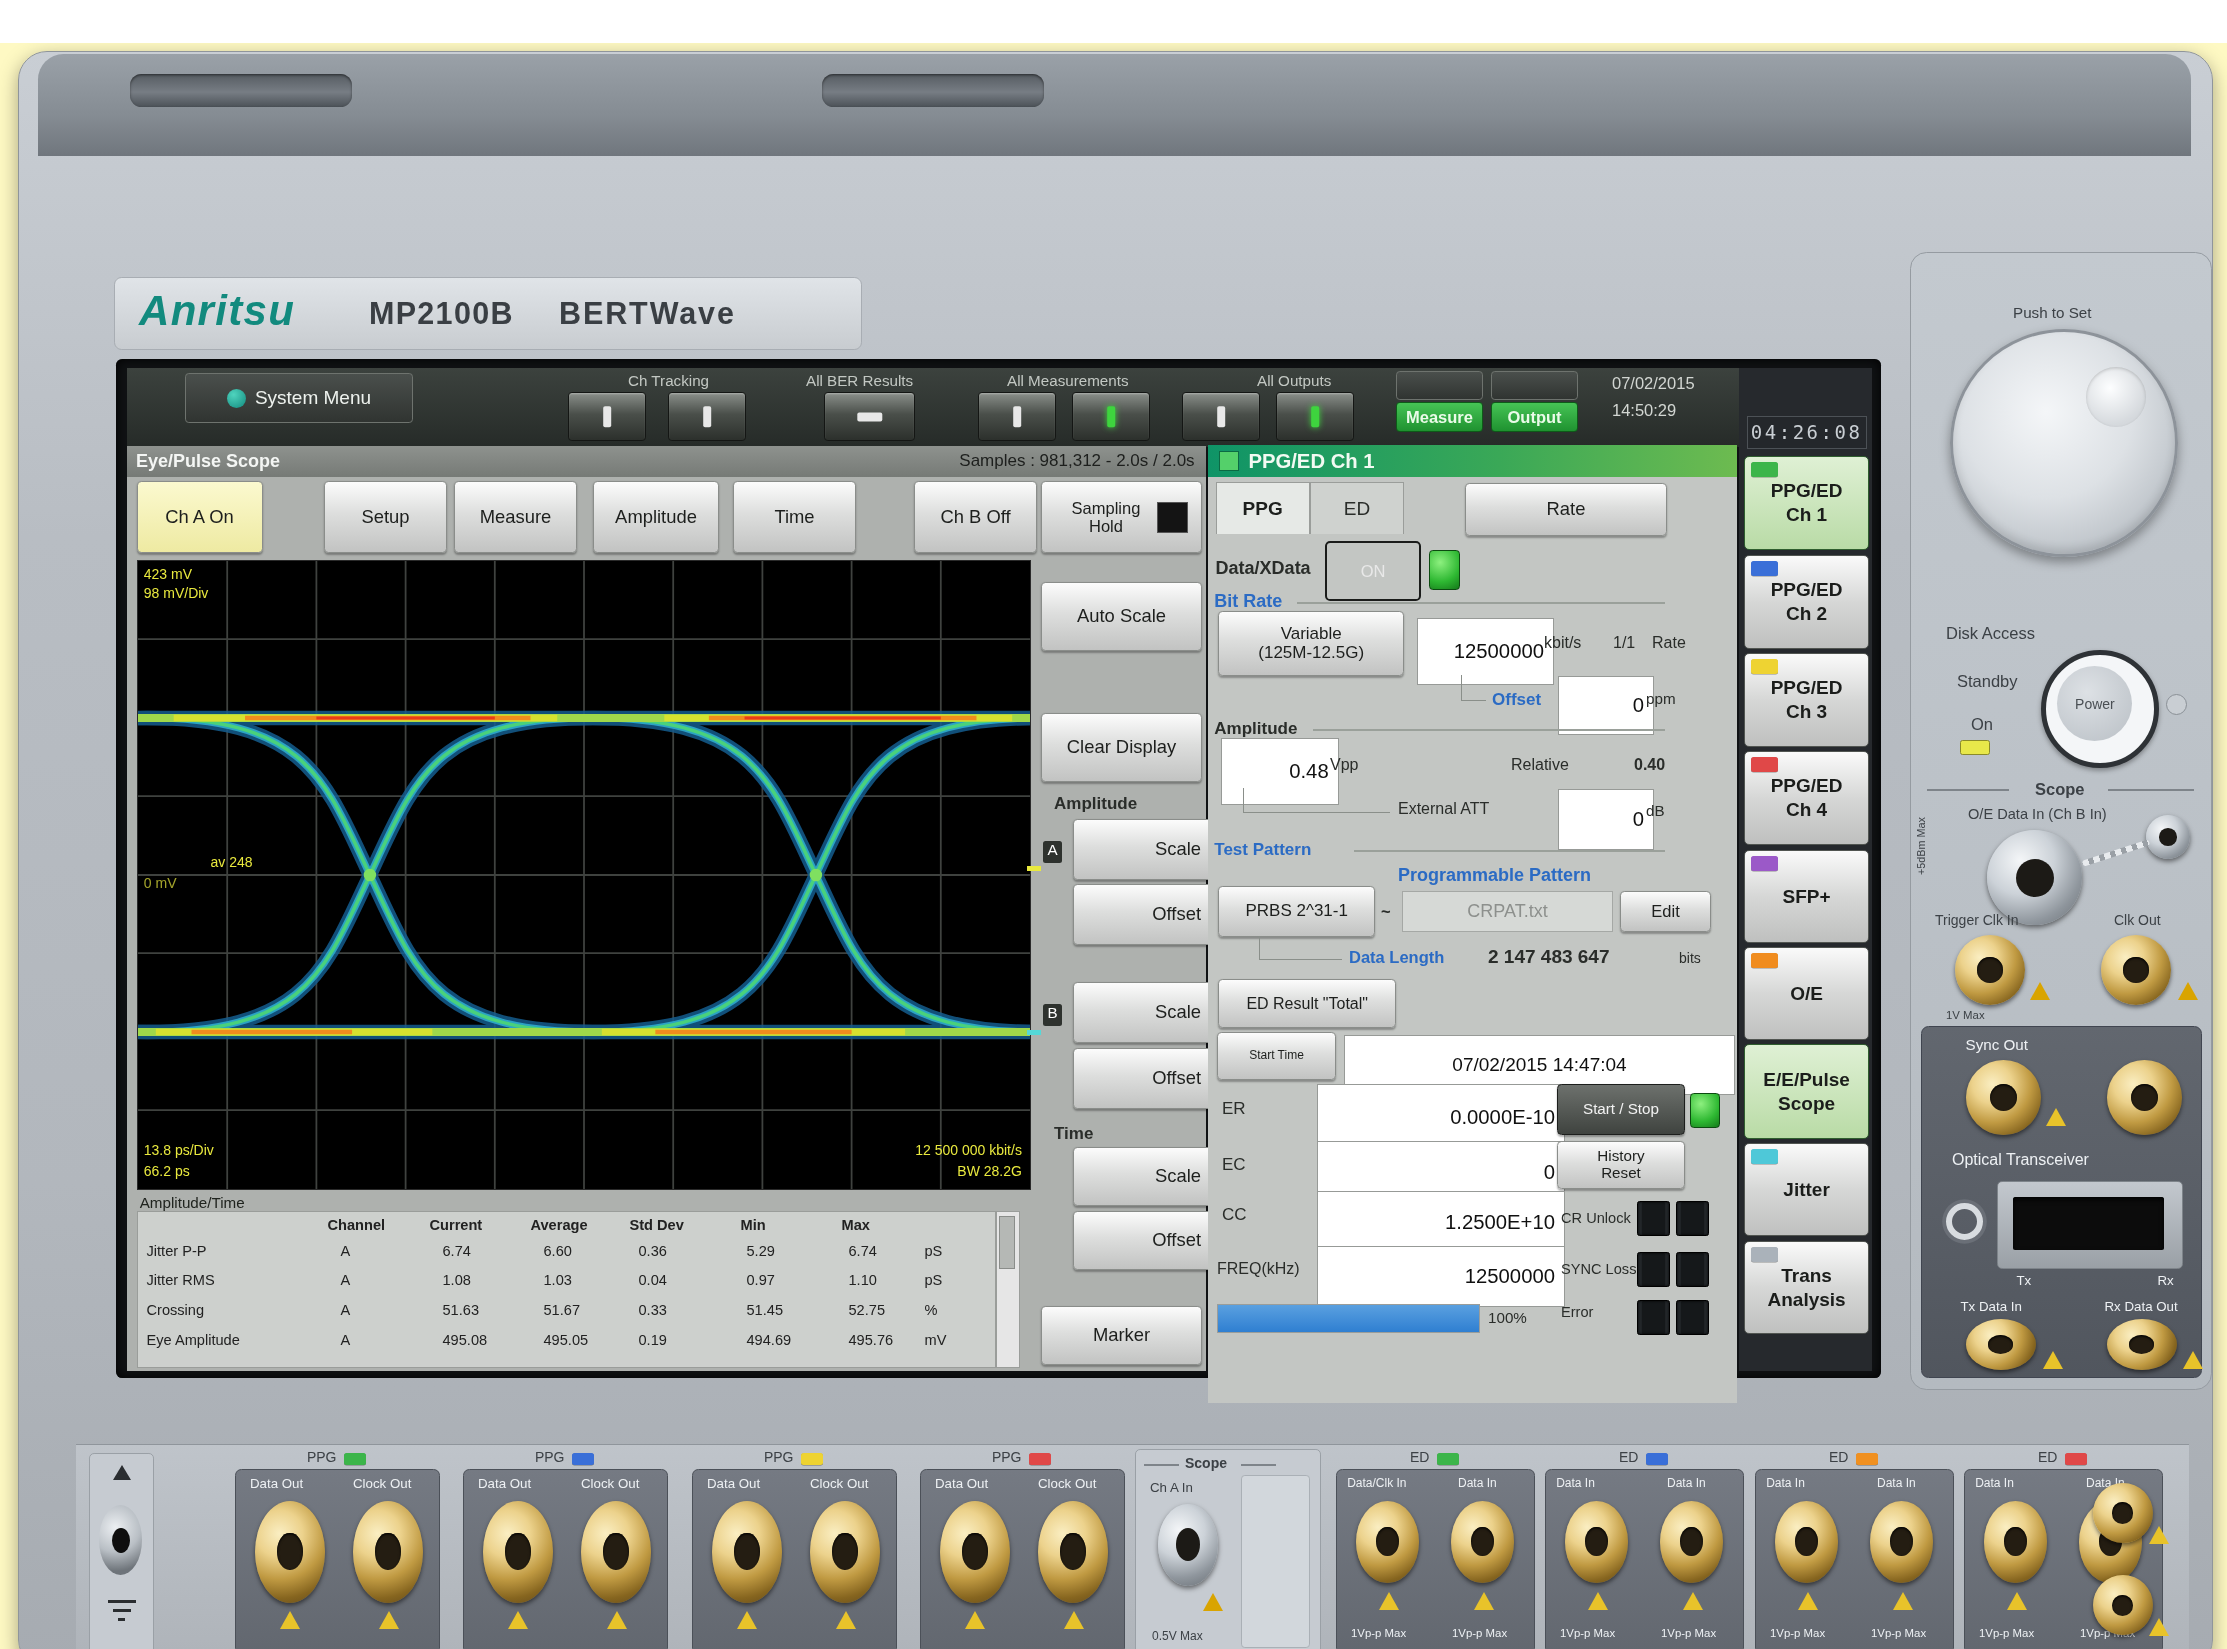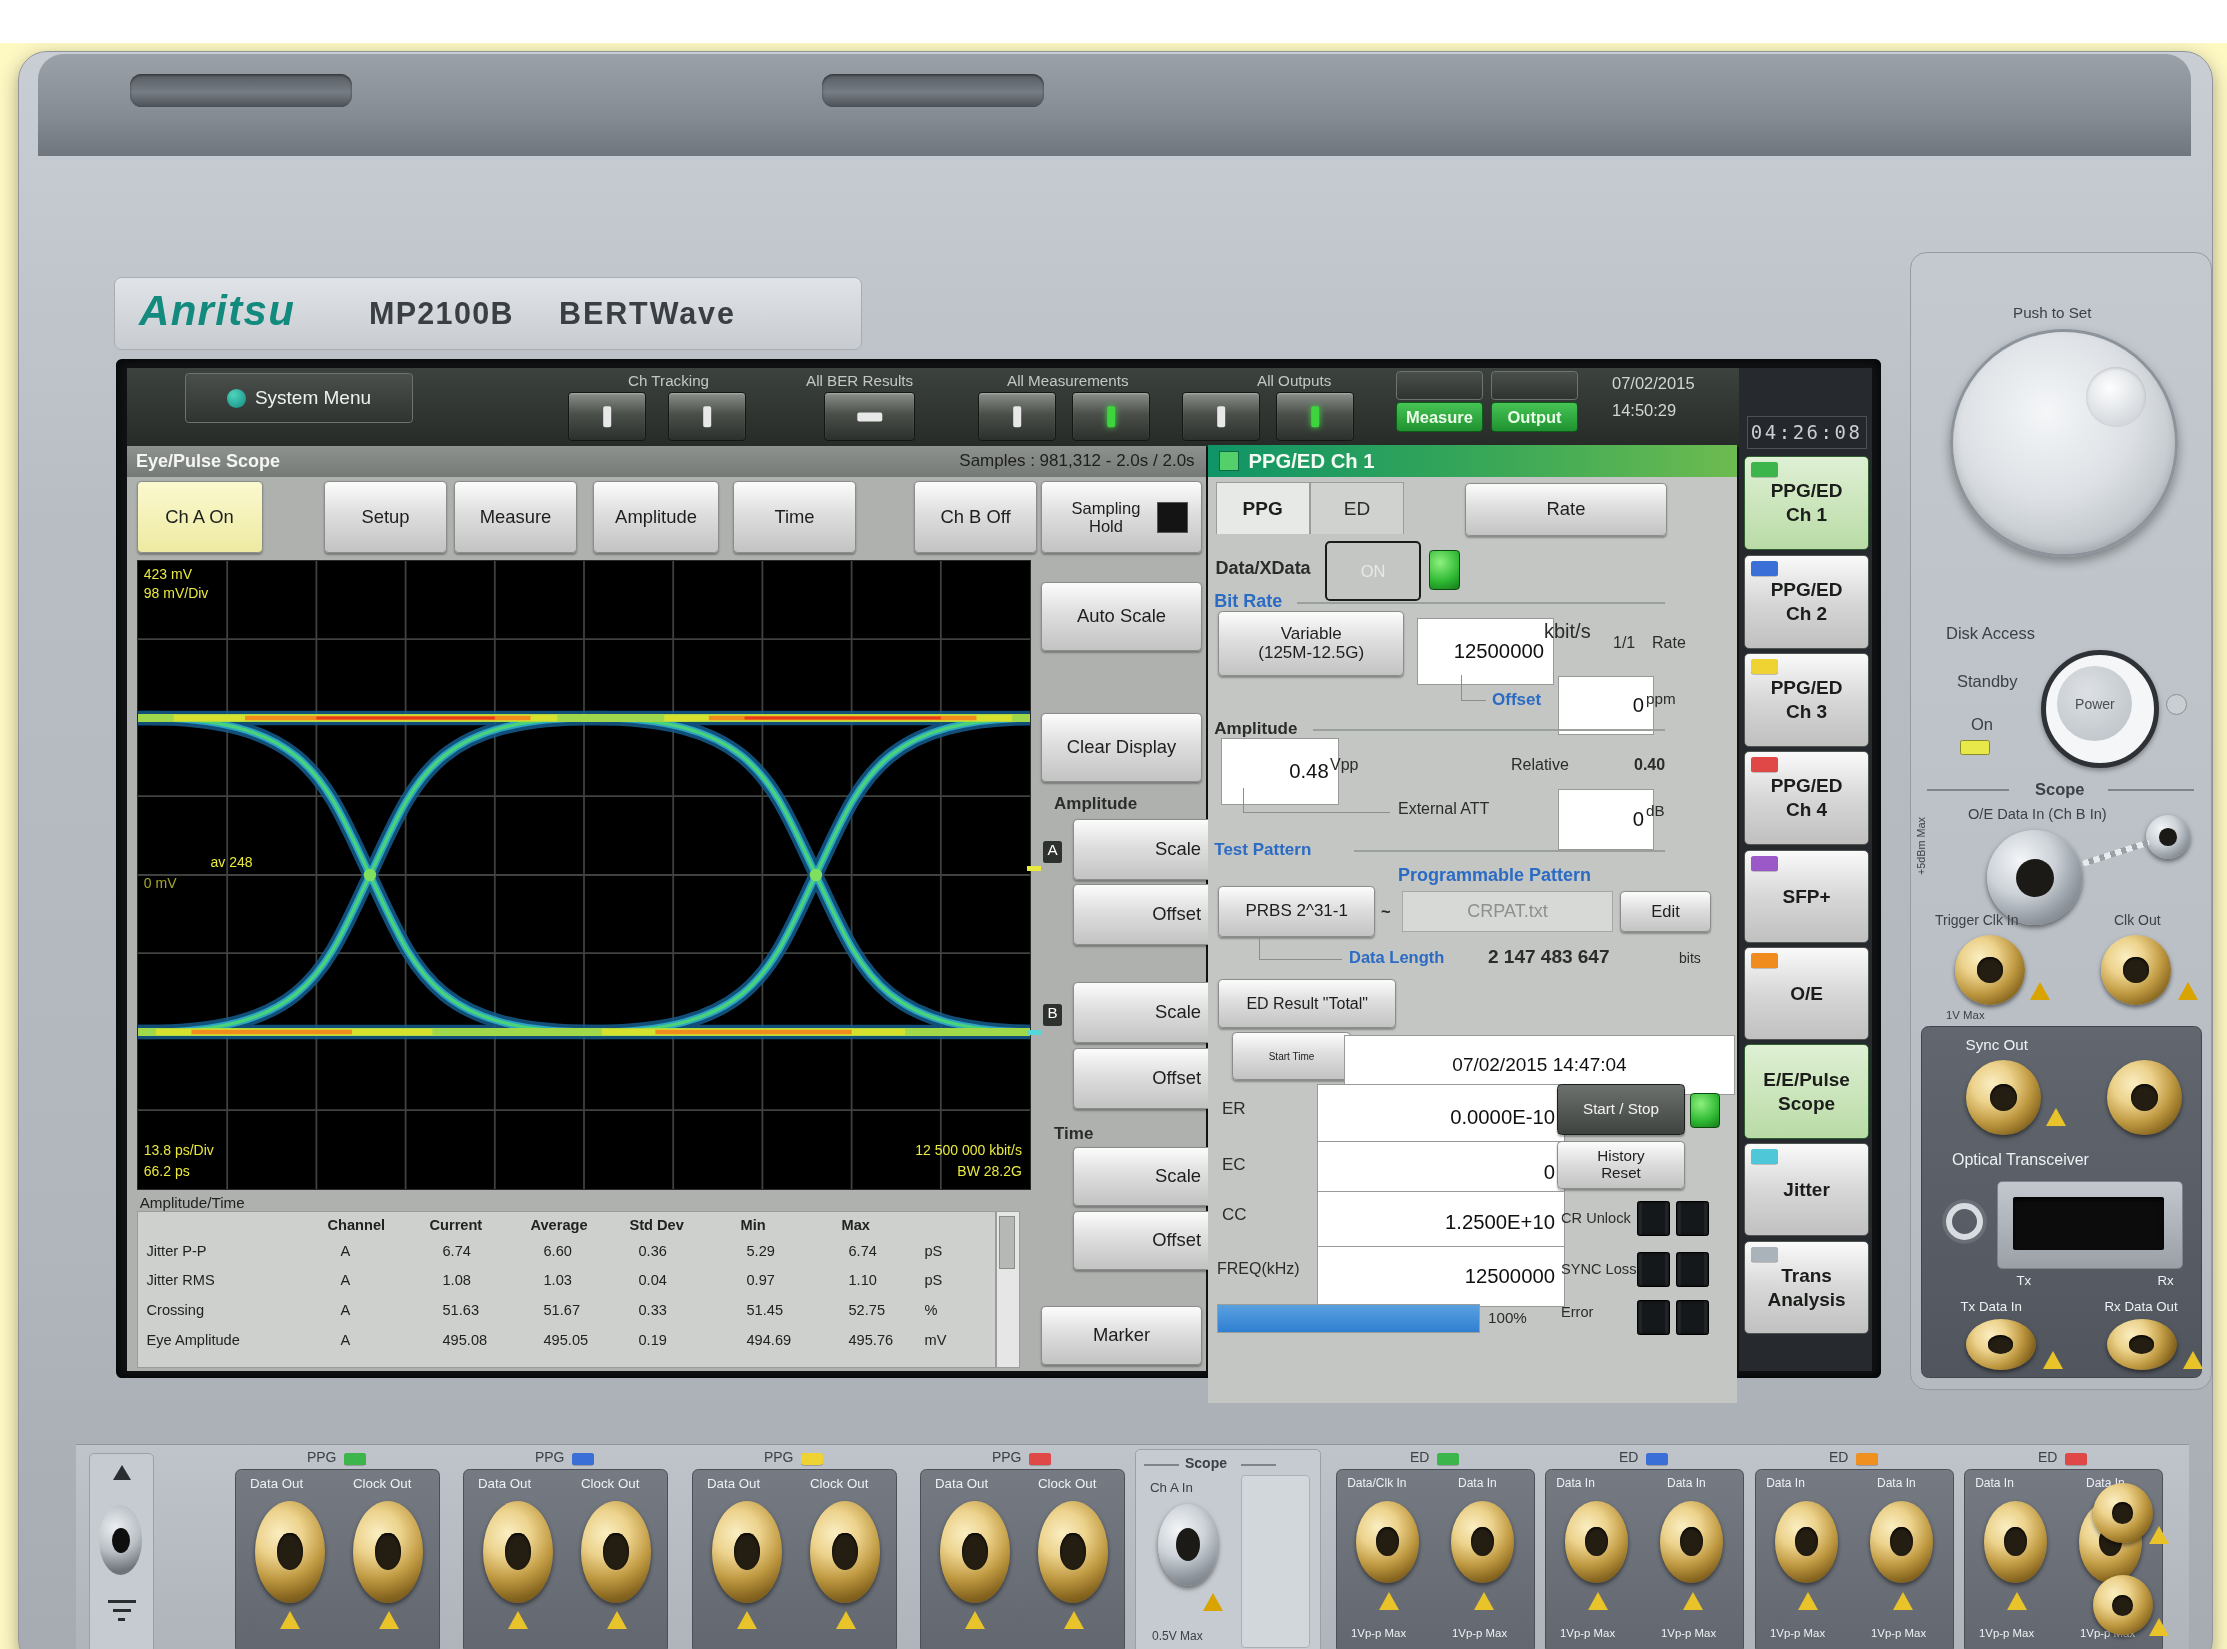--- a/index.html
+++ b/index.html
@@ -316,21 +316,21 @@
     <div class="abs" style="left:117px;top:96px;width:92px;height:56px;background:linear-gradient(180deg,#8a8f8a,#3c403c 55%,#23262 3);border:2.5px solid #1a1c1a;border-radius:5.1px;display:flex;align-items:center;justify-content:center;color:#e8e8e8;font-size:16.5px;">ON</div>
     <div class="abs led" style="left:221px;top:105px;width:29px;height:38px;"></div>
 
     <span class="abs bluelbl" style="left:6.3px;top:146px;font-size:18px;">Bit Rate</span>
     <div class="abs hr" style="left:89px;top:157px;width:368px;"></div>
     <div class="abs btn" style="left:10.2px;top:166px;width:184px;height:63px;flex-direction:column;font-size:17px;">
       <span>Variable</span>
         <span>(125M-12.5G)</span>
     </div>
     <div class="abs field" style="left:209px;top:173px;width:117px;height:49px;">12500000</div>
-    <span class="abs dklbl" style="left:336px;top:175px;font-size:20px;font-weight:normal;">kbit/s</span>
+    <span class="abs dklbl" style="left:336px;top:189px;font-size:16px;font-weight:normal;">kbit/s</span>
     <span class="abs dklbl" style="left:405px;top:189px;font-size:16px;font-weight:normal;">1/1</span>
     <span class="abs dklbl" style="left:444px;top:189px;font-size:16px;font-weight:normal;">Rate</span>
     <div class="abs elbow" style="left:253px;top:230px;width:24px;height:25.4px;"></div>
     <span class="abs bluelbl" style="left:284px;top:245px;font-size:17px;">Offset</span>
     <div class="abs field" style="left:350px;top:231px;width:76px;height:41px;">0</div>
     <span class="abs dklbl" style="left:438px;top:245px;font-size:15.2px;font-weight:normal;">ppm</span>
 
     <span class="abs dklbl" style="left:6.3px;top:274px;font-size:17px;">Amplitude</span>
     <div class="abs hr" style="left:105px;top:284px;width:352px;"></div>
     <div class="abs field" style="left:12.7px;top:293px;width:98px;height:49px;">0.48</div>
@@ -348,21 +348,21 @@
     <div class="abs btn" style="left:10.2px;top:441px;width:155px;height:49px;font-size:17px;">PRBS 2^31-1</div>
     <span class="abs dklbl" style="left:173px;top:457px;font-size:16.5px;">~</span>
     <div class="abs filedis" style="left:194px;top:446px;width:209px;height:39px;">CRPAT.txt</div>
     <div class="abs btn" style="left:412px;top:446px;width:89px;height:39px;font-size:16.5px;">Edit</div>
     <div class="abs elbow" style="left:51px;top:491px;width:82px;height:23px;"></div>
     <span class="abs bluelbl" style="left:141px;top:503px;font-size:16.5px;">Data Length</span>
     <span class="abs dklbl" style="left:280px;top:501px;font-size:19px;">2 147 483 647</span>
     <span class="abs dklbl" style="left:471px;top:505px;font-size:14px;font-weight:normal;">bits</span>
 
     <div class="abs btn" style="left:10.2px;top:534px;width:176px;height:47px;font-size:16px;">ED Result "Total"</div>
-    <div class="abs btn" style="left:24px;top:587px;width:117px;height:46px;font-size:10px;">Start Time</div>
+    <div class="abs btn" style="left:9px;top:587px;width:117px;height:46px;font-size:12px;">Start Time</div>
     <div class="abs field" style="left:136px;top:590px;width:371px;height:42px;justify-content:center;font-size:19px;">07/02/2015 14:47:04</div>
 
     <div class="abs" style="left:0;top:639px;width:529px;height:49px;">
       <span class="abs dklbl" style="left:14px;top:15.2px;font-size:17px;font-weight:normal;">ER</span>
       <div class="abs field" style="left:109px;top:0;width:228px;height:48px;">0.0000E-10</div>
       <div class="abs btn dark" style="left:349px;top:0;width:126px;height:49px;font-size:15.2px;">Start / Stop</div>
       <div class="abs led" style="left:482px;top:9px;width:28px;height:33px;"></div>
     </div>
     <div class="abs" style="left:0;top:696px;width:529px;height:46px;">
       <span class="abs dklbl" style="left:14px;top:14px;font-size:17px;font-weight:normal;">EC</span>

